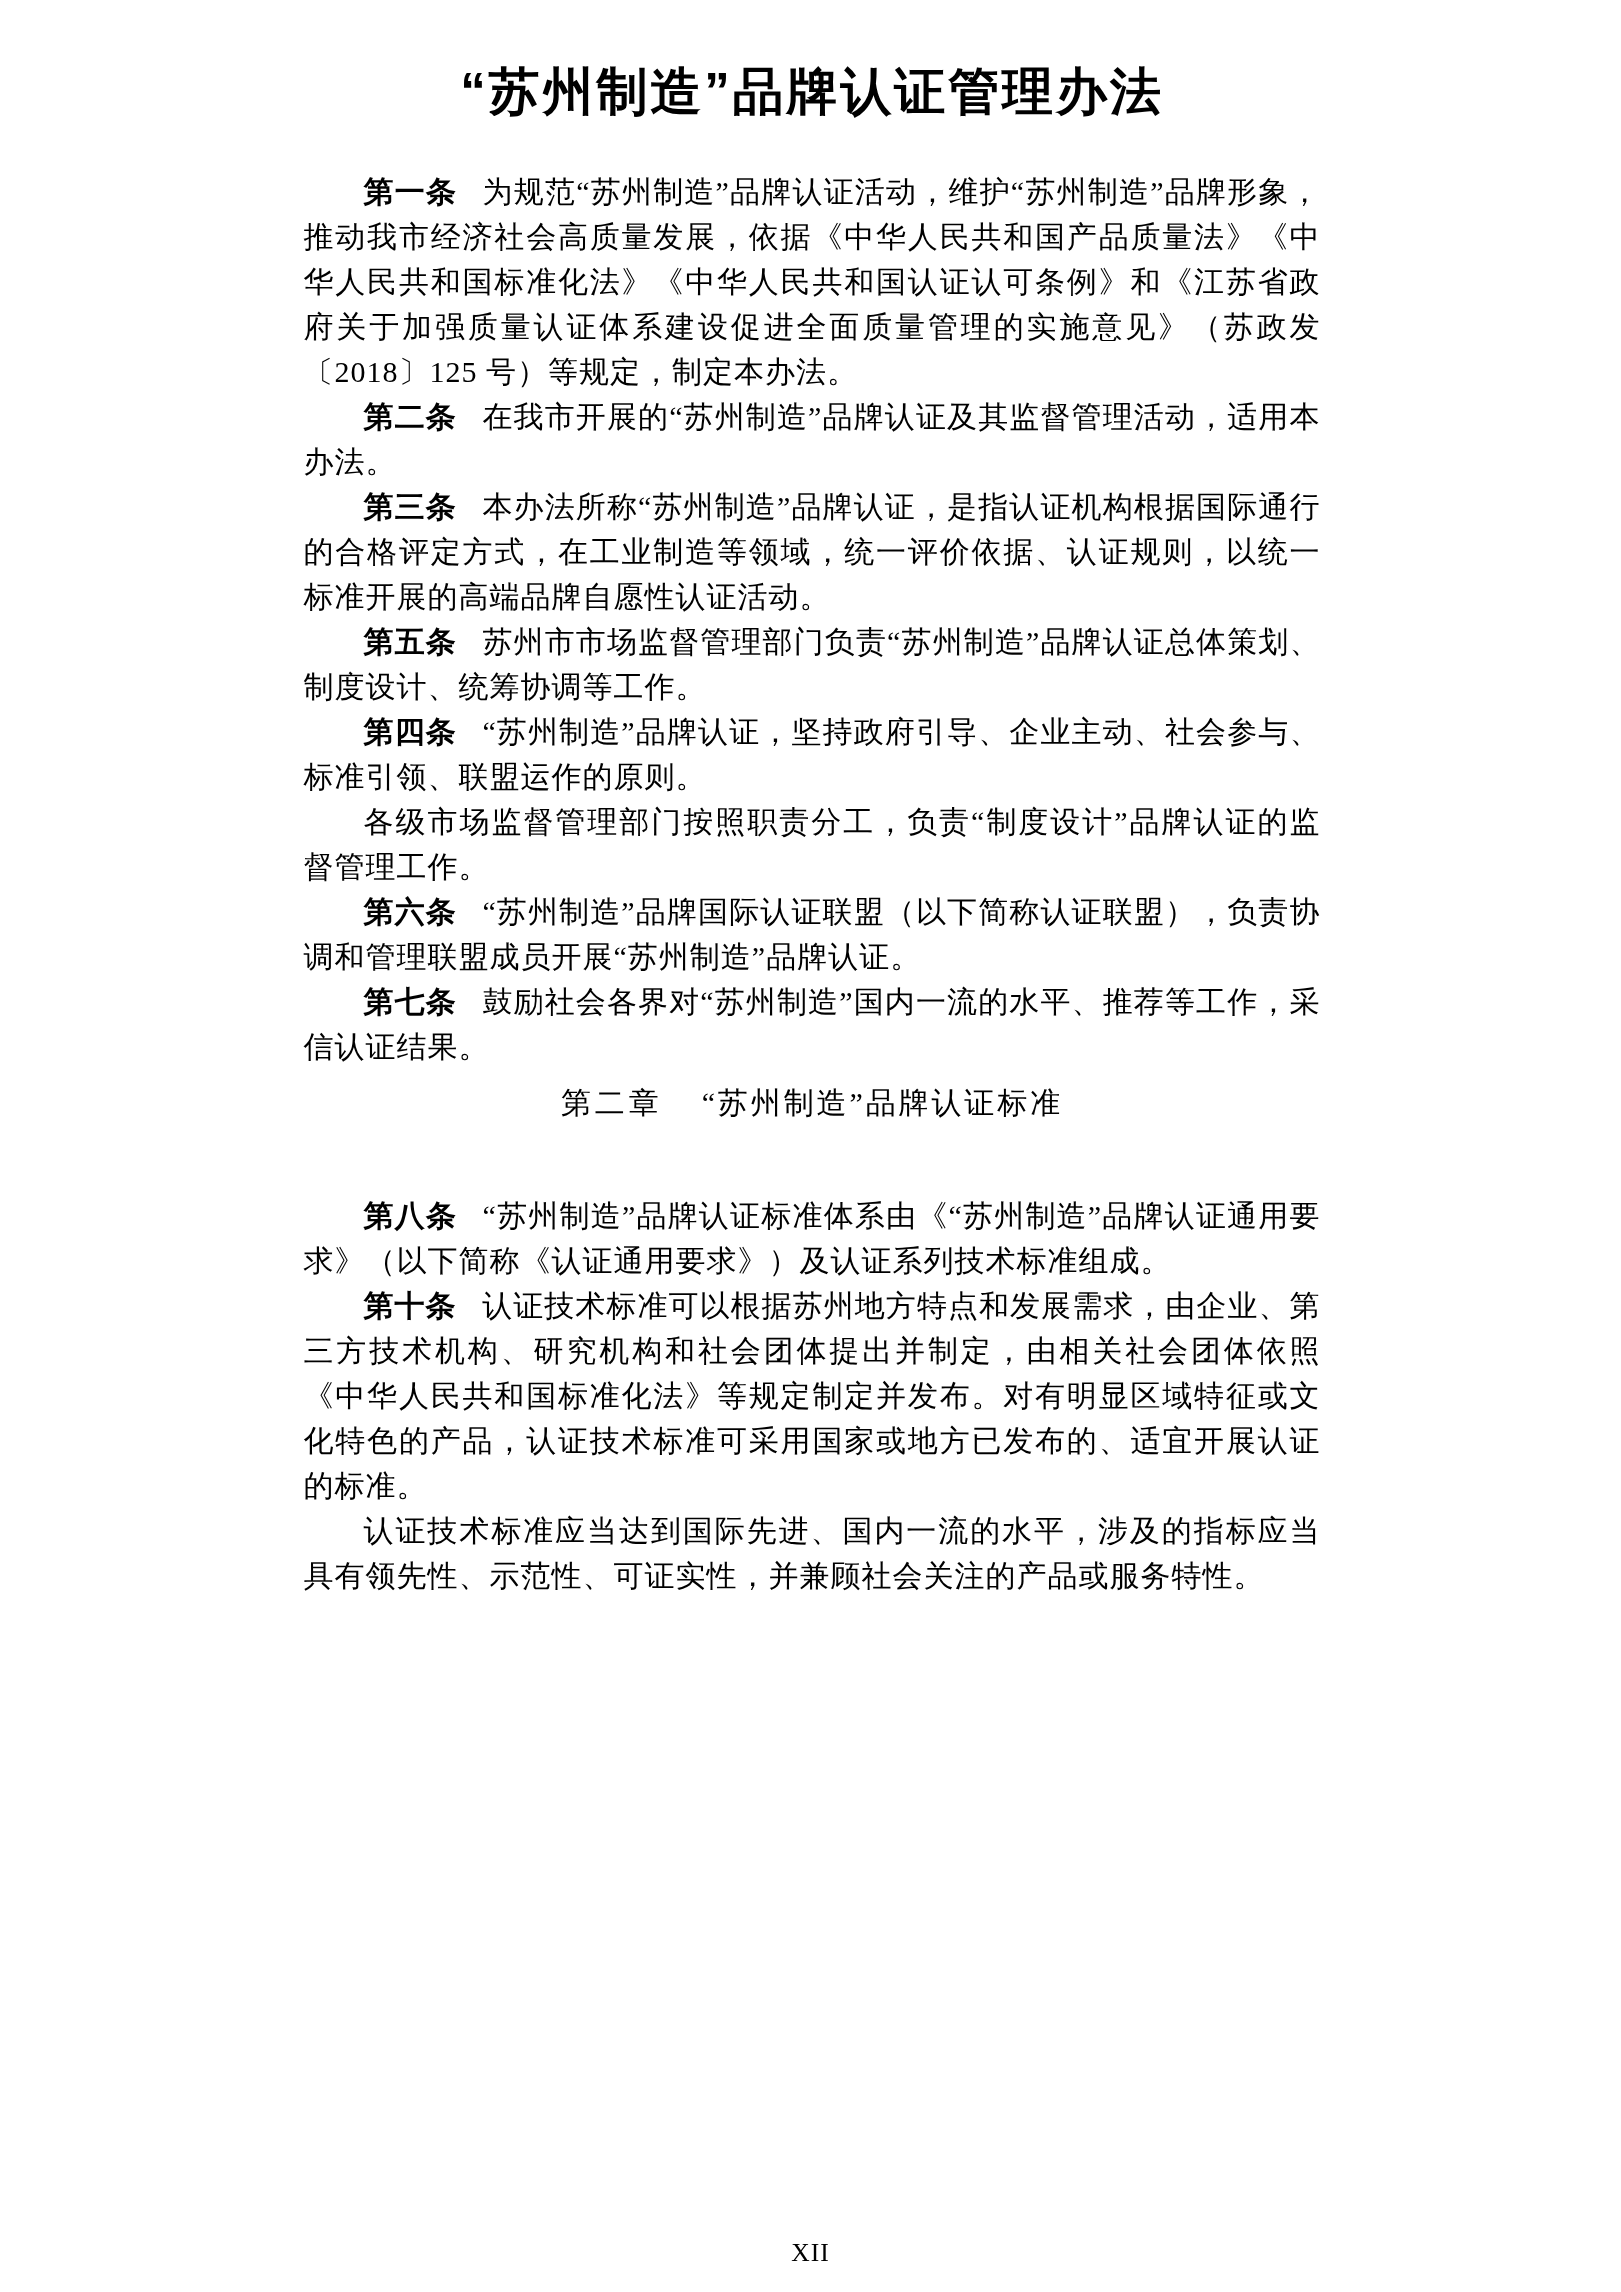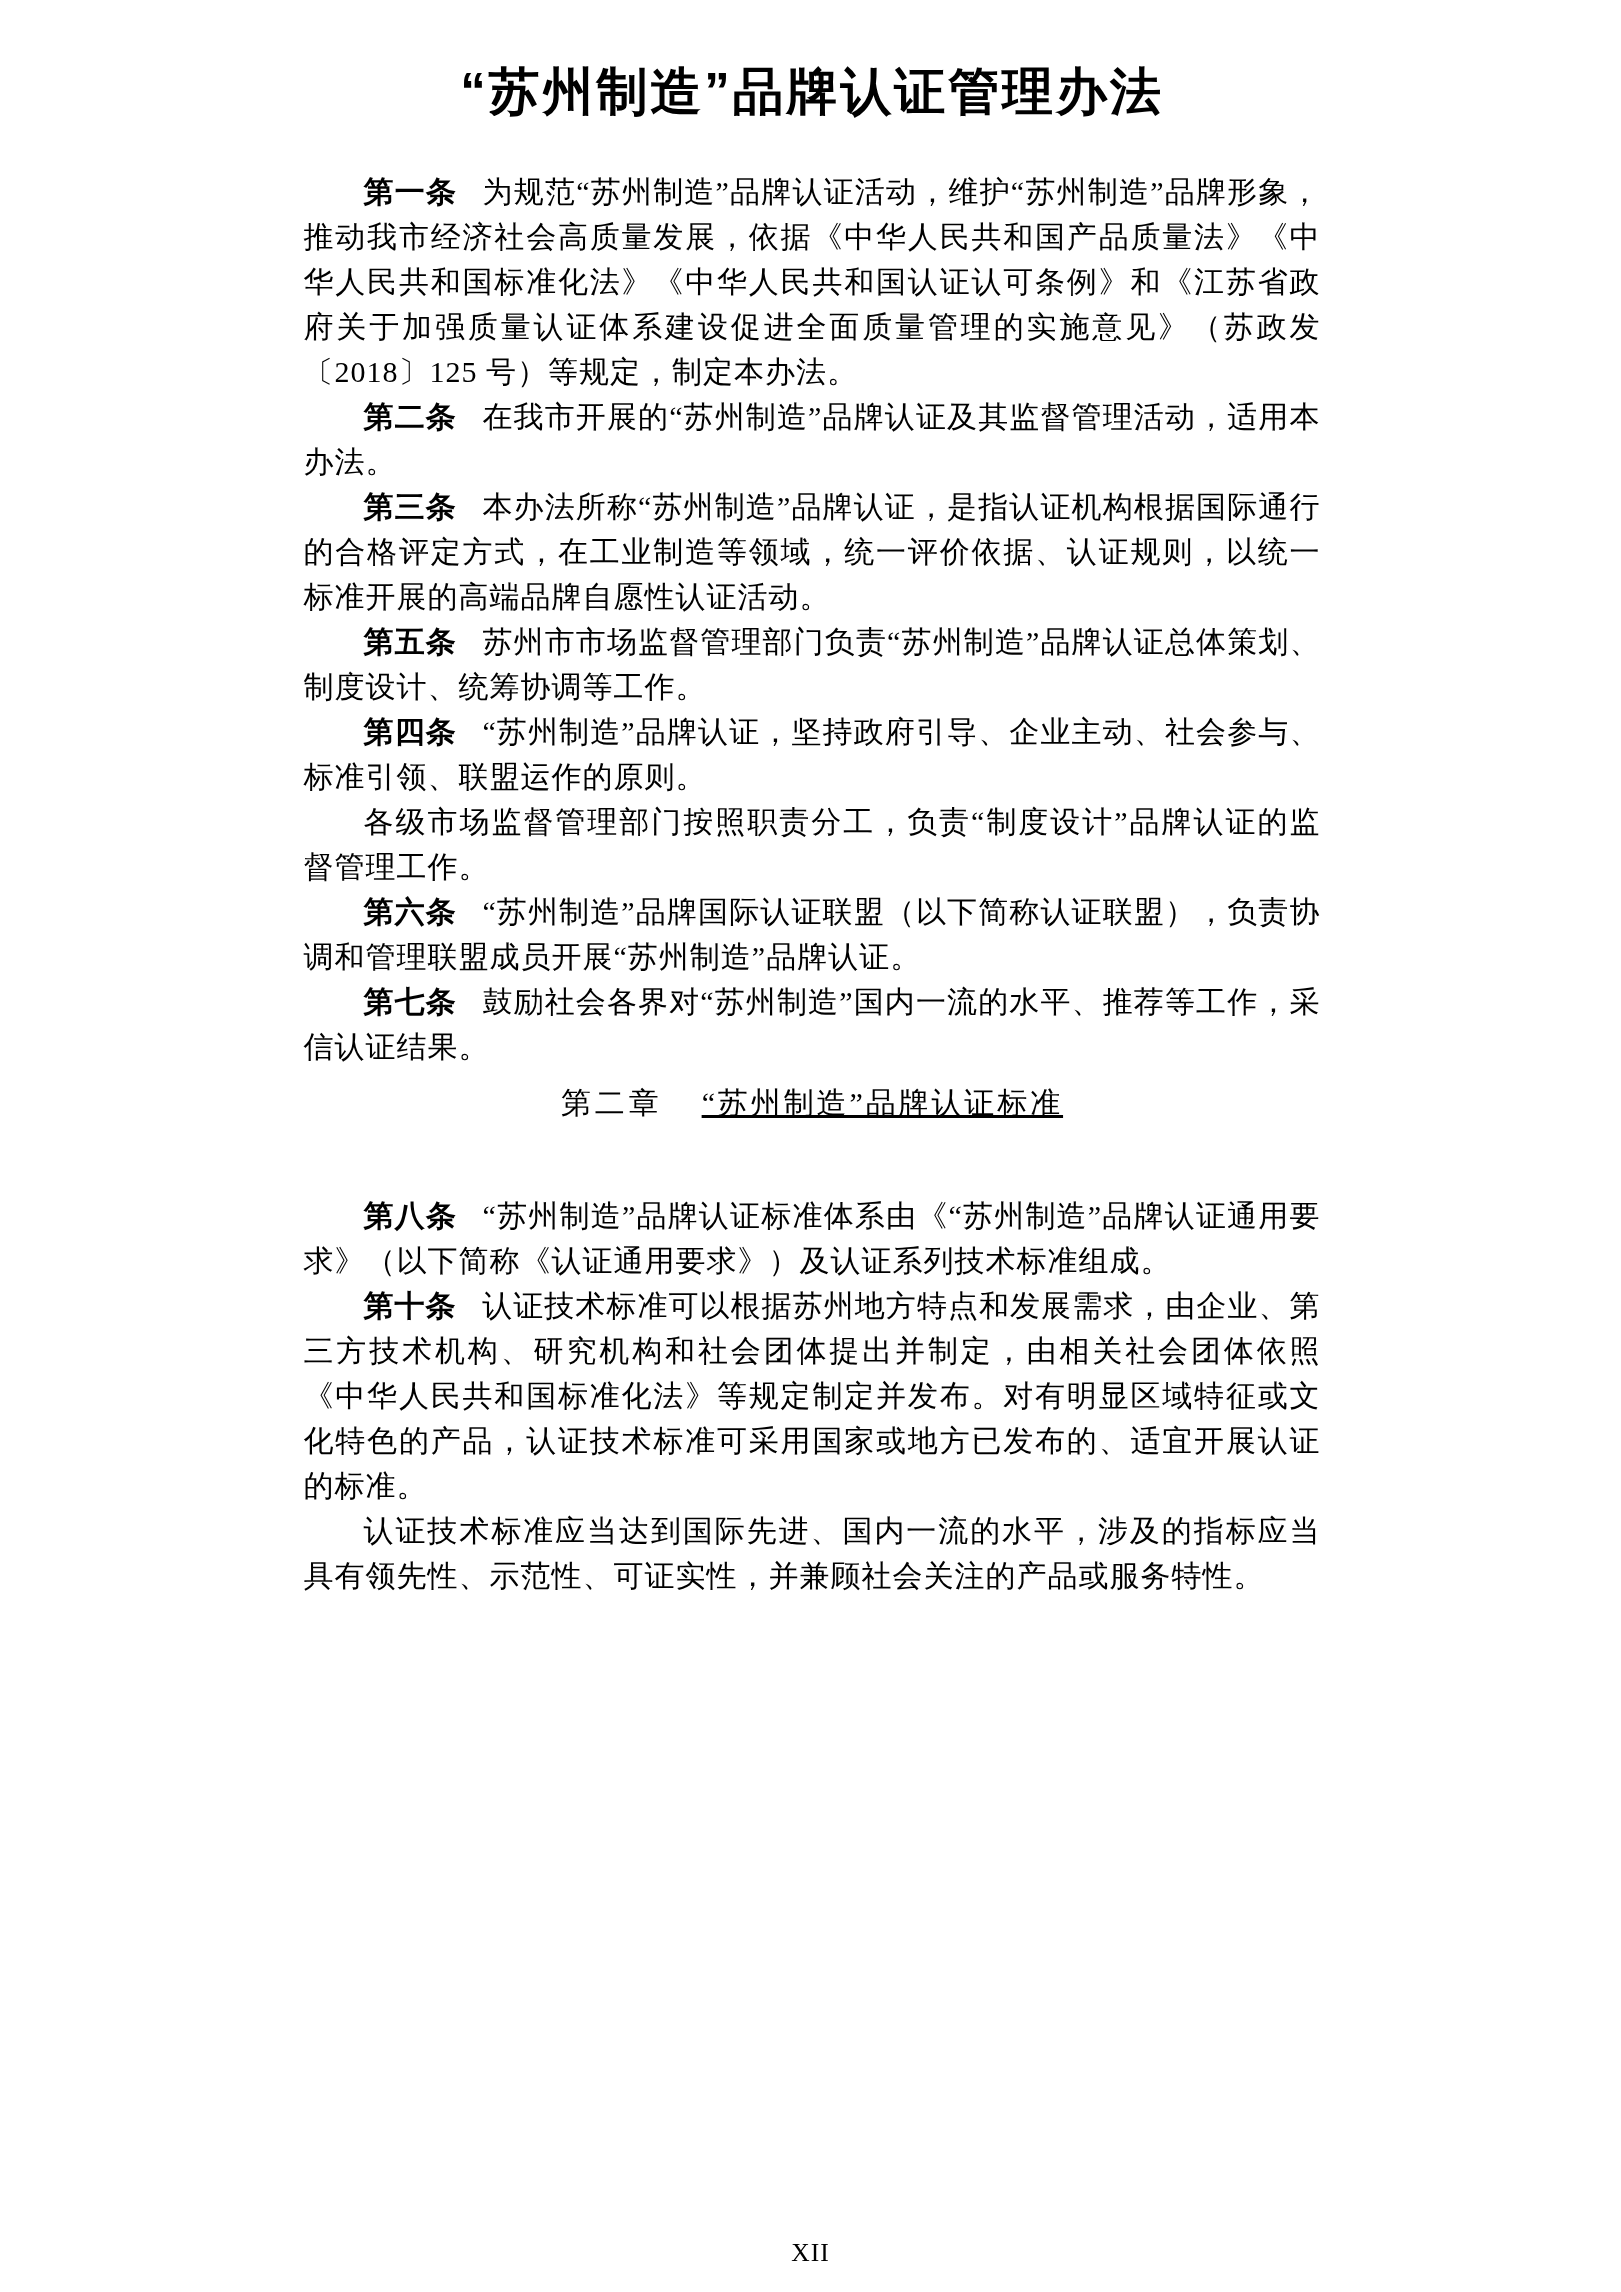--- a/index.html
+++ b/index.html
@@ -31,21 +31,21 @@
     text-align: center;
     font-size: 30px;
     line-height: 43px;
     font-weight: 400;
     white-space: nowrap;
   }
   .chapter-heading .ch-num { letter-spacing: 3.9px; }
   .ch1 { margin-top: 157px; }
   .ch1 .ch-title { margin-left: 4.2em; letter-spacing: 9.8px; }
   .ch2 { margin-top: 11.8px; margin-bottom: 69px; }
-  .ch2 .ch-title { margin-left: 1.3em; letter-spacing: 2.9px; text-decoration: underline; }
+  .ch2 .ch-title { margin-left: 1.3em; letter-spacing: 2.9px; }
   .paragraphs { margin-top: 43px; }
   .body-para {
     font-size: 30px;
     line-height: 45px;
     text-align: justify;
     text-indent: 2em;
     letter-spacing: 1px;
   }
   .art-label {
     font-weight: 700;

